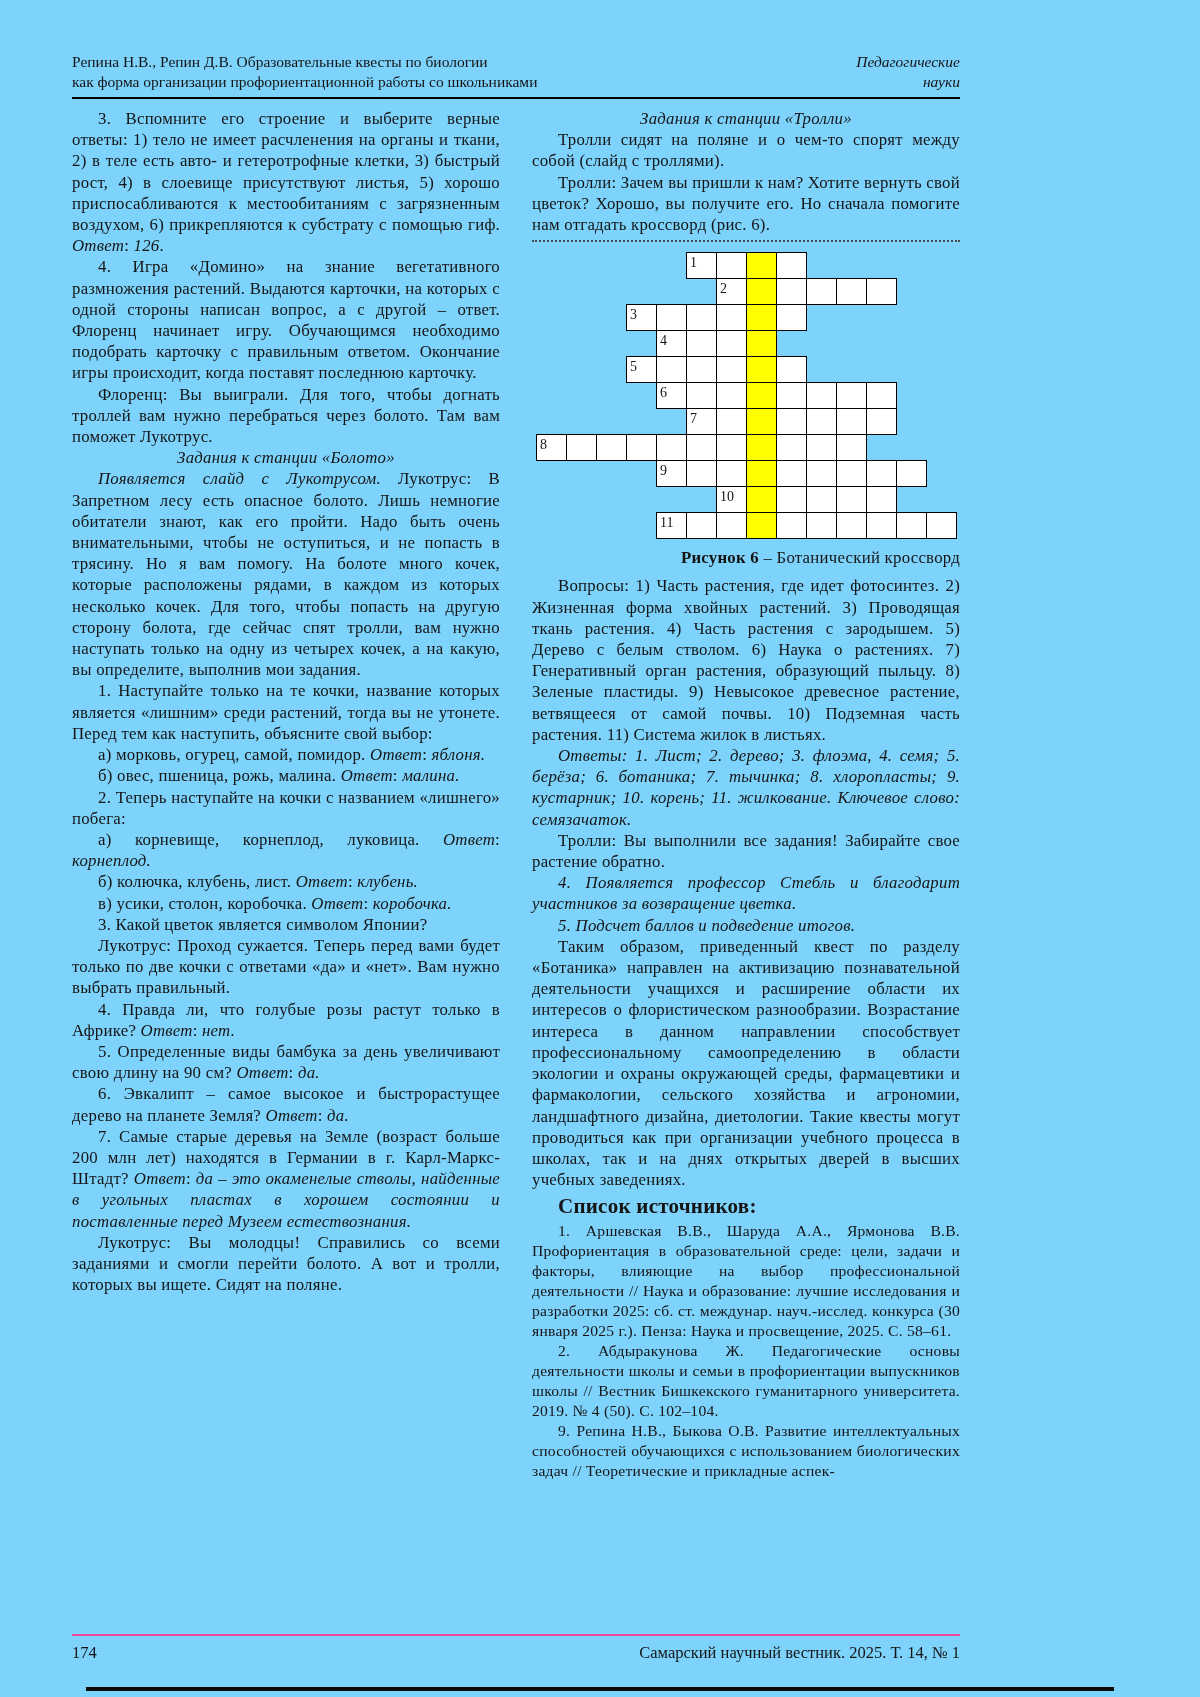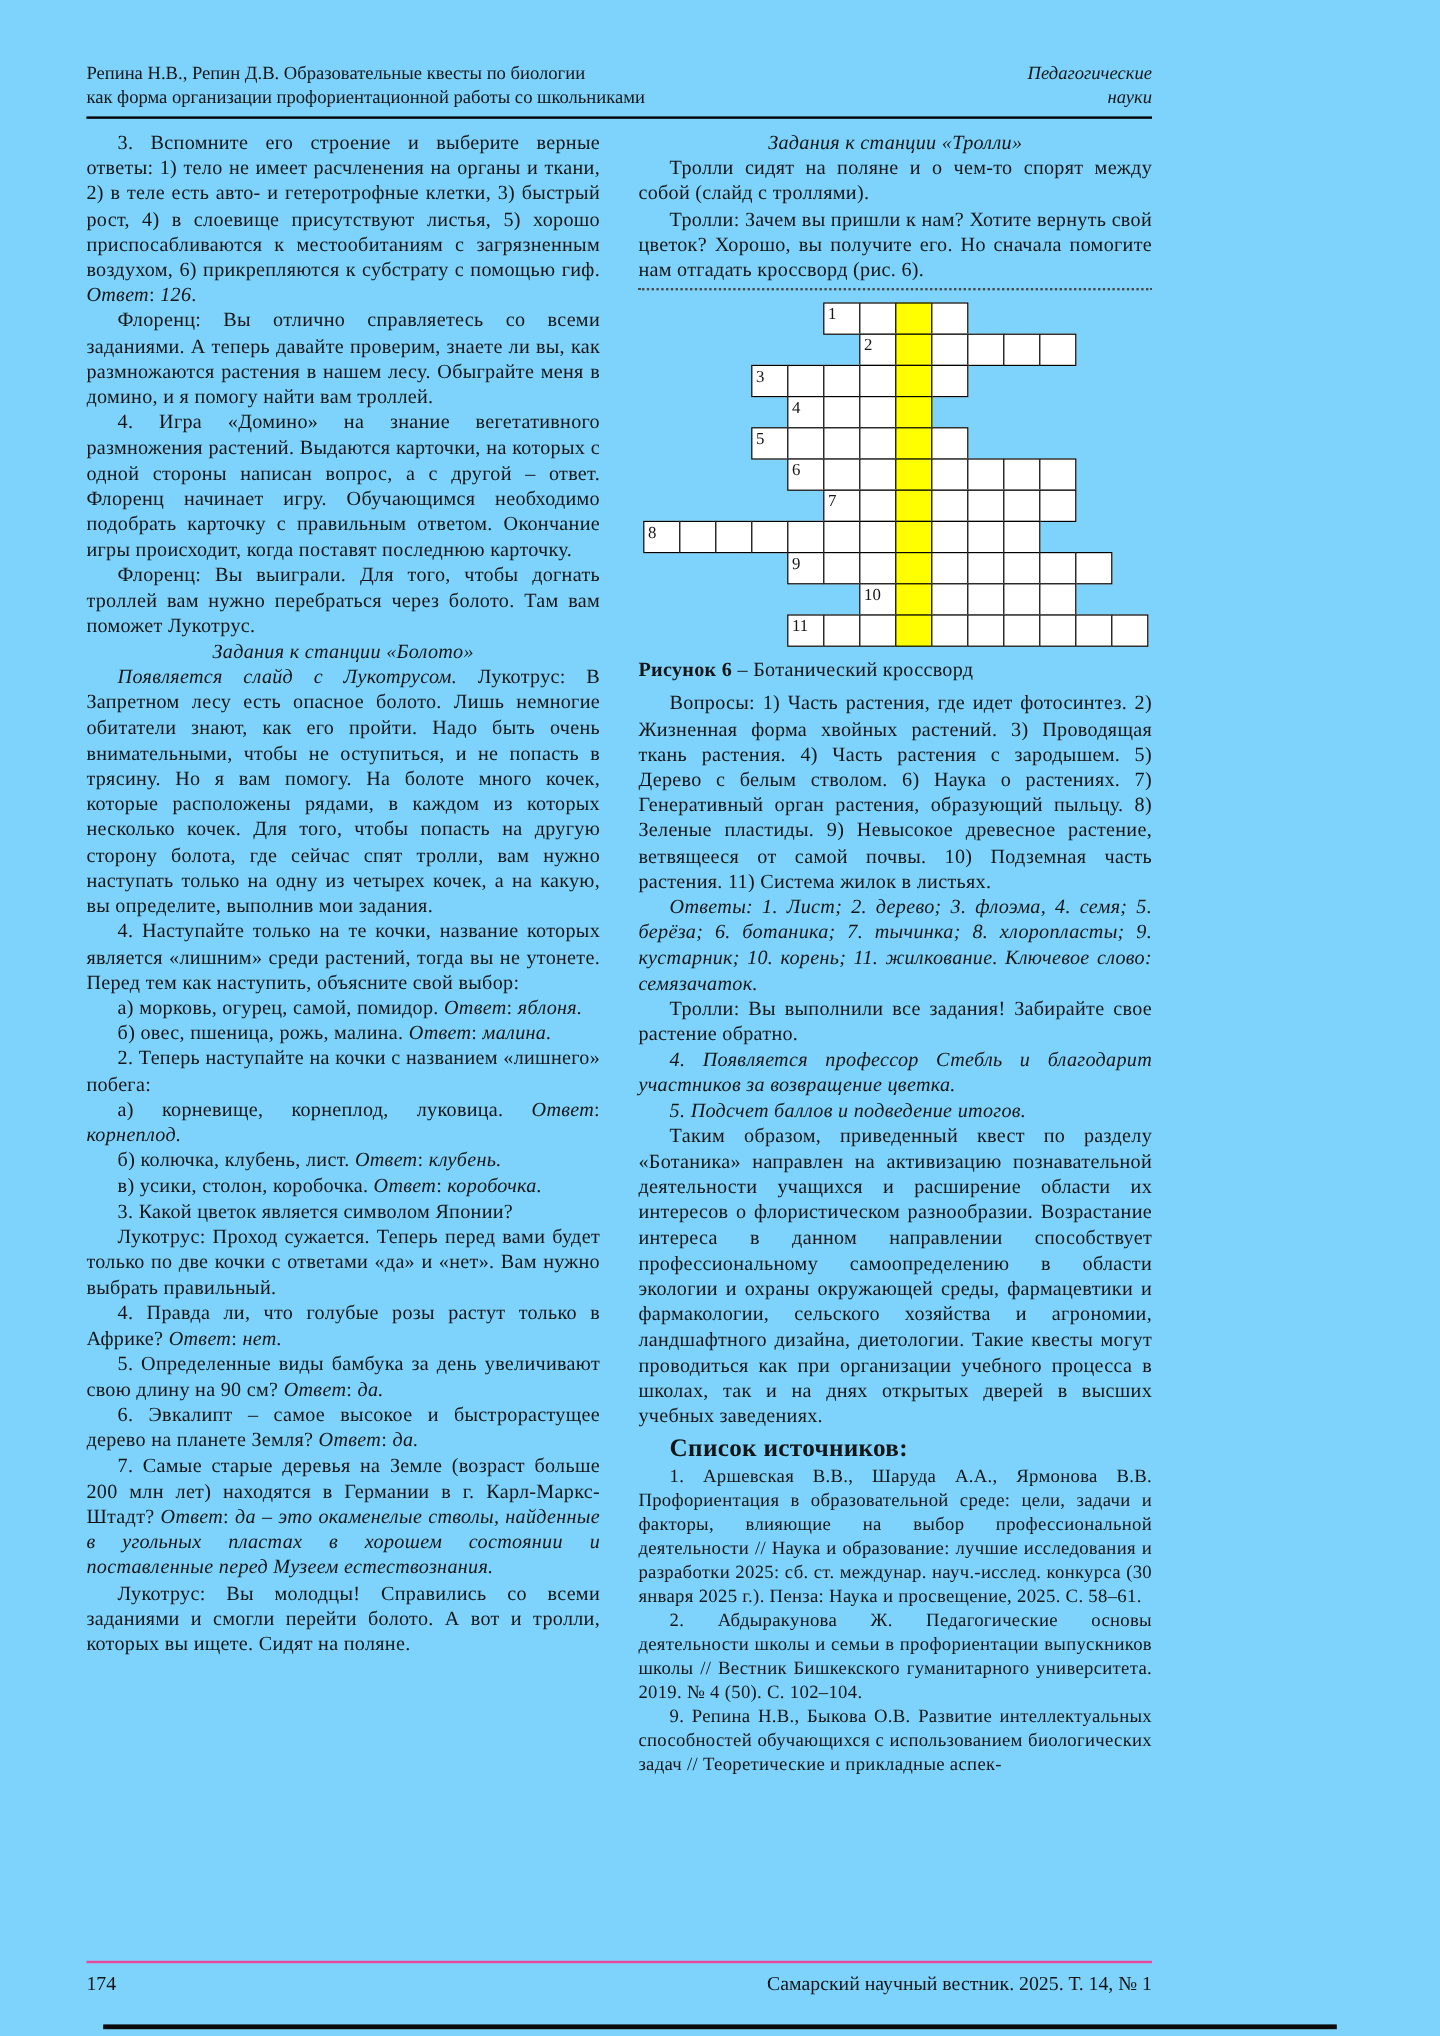--- a/index.html
+++ b/index.html
@@ -16,21 +16,21 @@
   .center{text-align:center;text-indent:0;}
   .it{font-style:italic;}
   .bd{font-weight:bold;}
   .src-heading{margin:6px 0 3px;font-size:21px;}
   .ref{font-size:15.6px;line-height:20px;}
   .figure{margin:5px 0 4px;}
   .dashed-rule{border-top:2px dotted #4a4a4a;height:0;margin:3px 0 10px;}
   .cw-grid{position:relative;margin-left:4px;}
   .cw-cell{position:absolute;border:1px solid #000;background:#fff;box-sizing:border-box;}
   .cw-num{position:absolute;top:3px;left:3px;font-size:14px;line-height:1;letter-spacing:0;}
-  .caption{text-align:left;text-indent:0;margin:8px 0 7px;}
+  .caption{text-align:right;text-indent:0;margin:8px 0 7px;}
   .footer{position:absolute;left:72px;width:888px;top:1634px;border-top:2px solid #ec4899;
           padding-top:6px;display:flex;justify-content:space-between;font-size:16.5px;}
   .bottom-line{position:absolute;left:86px;right:86px;top:1687px;height:4px;background:#0a0a0a;}
 </style>
 </head>
 <body>
 
 <div class="page">
 
   <div class="header">
@@ -40,26 +40,25 @@
     </div>
     <div class="header-right">
       <div>Педагогические</div>
       <div>науки</div>
     </div>
   </div>
 
   <div class="columns">
     <div class="col">
         <p class="para"><span>3. Вспомните его строение и выберите верные ответы: 1) тело не имеет расчленения на органы и ткани, 2) в теле есть авто- и гетеротрофные клетки, 3) быстрый рост, 4) в слоевище присутствуют листья, 5) хорошо приспосабливаются к местообитаниям с загрязненным воздухом, 6) прикрепляются к субстрату с помощью гиф. </span><span class="it">Ответ</span><span>: </span><span class="it">126</span><span>.</span></p>
-        <p class="para"><span>Флоренц: Вы отлично справляетесь со всеми заданиями. А теперь давайте проверим, знаете ли вы, как размножаются растения в нашем лесу. Обыграйте меня в домино, и я помогу найти вам троллей.</span></p>
         <p class="para"><span>4. Игра «Домино» на знание вегетативного размножения растений. Выдаются карточки, на которых с одной стороны написан вопрос, а с другой – ответ. Флоренц начинает игру. Обучающимся необходимо подобрать карточку с правильным ответом. Окончание игры происходит, когда поставят последнюю карточку.</span></p>
         <p class="para"><span>Флоренц: Вы выиграли. Для того, чтобы догнать троллей вам нужно перебраться через болото. Там вам поможет Лукотрус.</span></p>
         <p class="para center"><span class="it">Задания к станции «Болото»</span></p>
         <p class="para"><span class="it">Появляется слайд с Лукотрусом.</span><span> Лукотрус: В Запретном лесу есть опасное болото. Лишь немногие обитатели знают, как его пройти. Надо быть очень внимательными, чтобы не оступиться, и не попасть в трясину. Но я вам помогу. На болоте много кочек, которые расположены рядами, в каждом из которых несколько кочек. Для того, чтобы попасть на другую сторону болота, где сейчас спят тролли, вам нужно наступать только на одну из четырех кочек, а на какую, вы определите, выполнив мои задания.</span></p>
-        <p class="para"><span>4. Наступайте только на те кочки, название которых является «лишним» среди растений, тогда вы не утонете. Перед тем как наступить, объясните свой выбор:</span></p>
+        <p class="para"><span>1. Наступайте только на те кочки, название которых является «лишним» среди растений, тогда вы не утонете. Перед тем как наступить, объясните свой выбор:</span></p>
         <p class="para"><span>а) морковь, огурец, самой, помидор. </span><span class="it">Ответ</span><span>: </span><span class="it">яблоня.</span></p>
         <p class="para"><span>б) овес, пшеница, рожь, малина. </span><span class="it">Ответ</span><span>: </span><span class="it">малина.</span></p>
         <p class="para"><span>2. Теперь наступайте на кочки с названием «лишнего» побега:</span></p>
         <p class="para"><span>а) корневище, корнеплод, луковица. </span><span class="it">Ответ</span><span>: </span><span class="it">корнеплод.</span></p>
         <p class="para"><span>б) колючка, клубень, лист. </span><span class="it">Ответ</span><span>: </span><span class="it">клубень.</span></p>
         <p class="para"><span>в) усики, столон, коробочка. </span><span class="it">Ответ</span><span>: </span><span class="it">коробочка.</span></p>
         <p class="para"><span>3. Какой цветок является символом Японии?</span></p>
         <p class="para"><span>Лукотрус: Проход сужается. Теперь перед вами будет только по две кочки с ответами «да» и «нет». Вам нужно выбрать правильный.</span></p>
         <p class="para"><span>4. Правда ли, что голубые розы растут только в Африке? </span><span class="it">Ответ</span><span>: </span><span class="it">нет.</span></p>
         <p class="para"><span>5. Определенные виды бамбука за день увеличивают свою длину на 90 см? </span><span class="it">Ответ</span><span>: </span><span class="it">да.</span></p>

